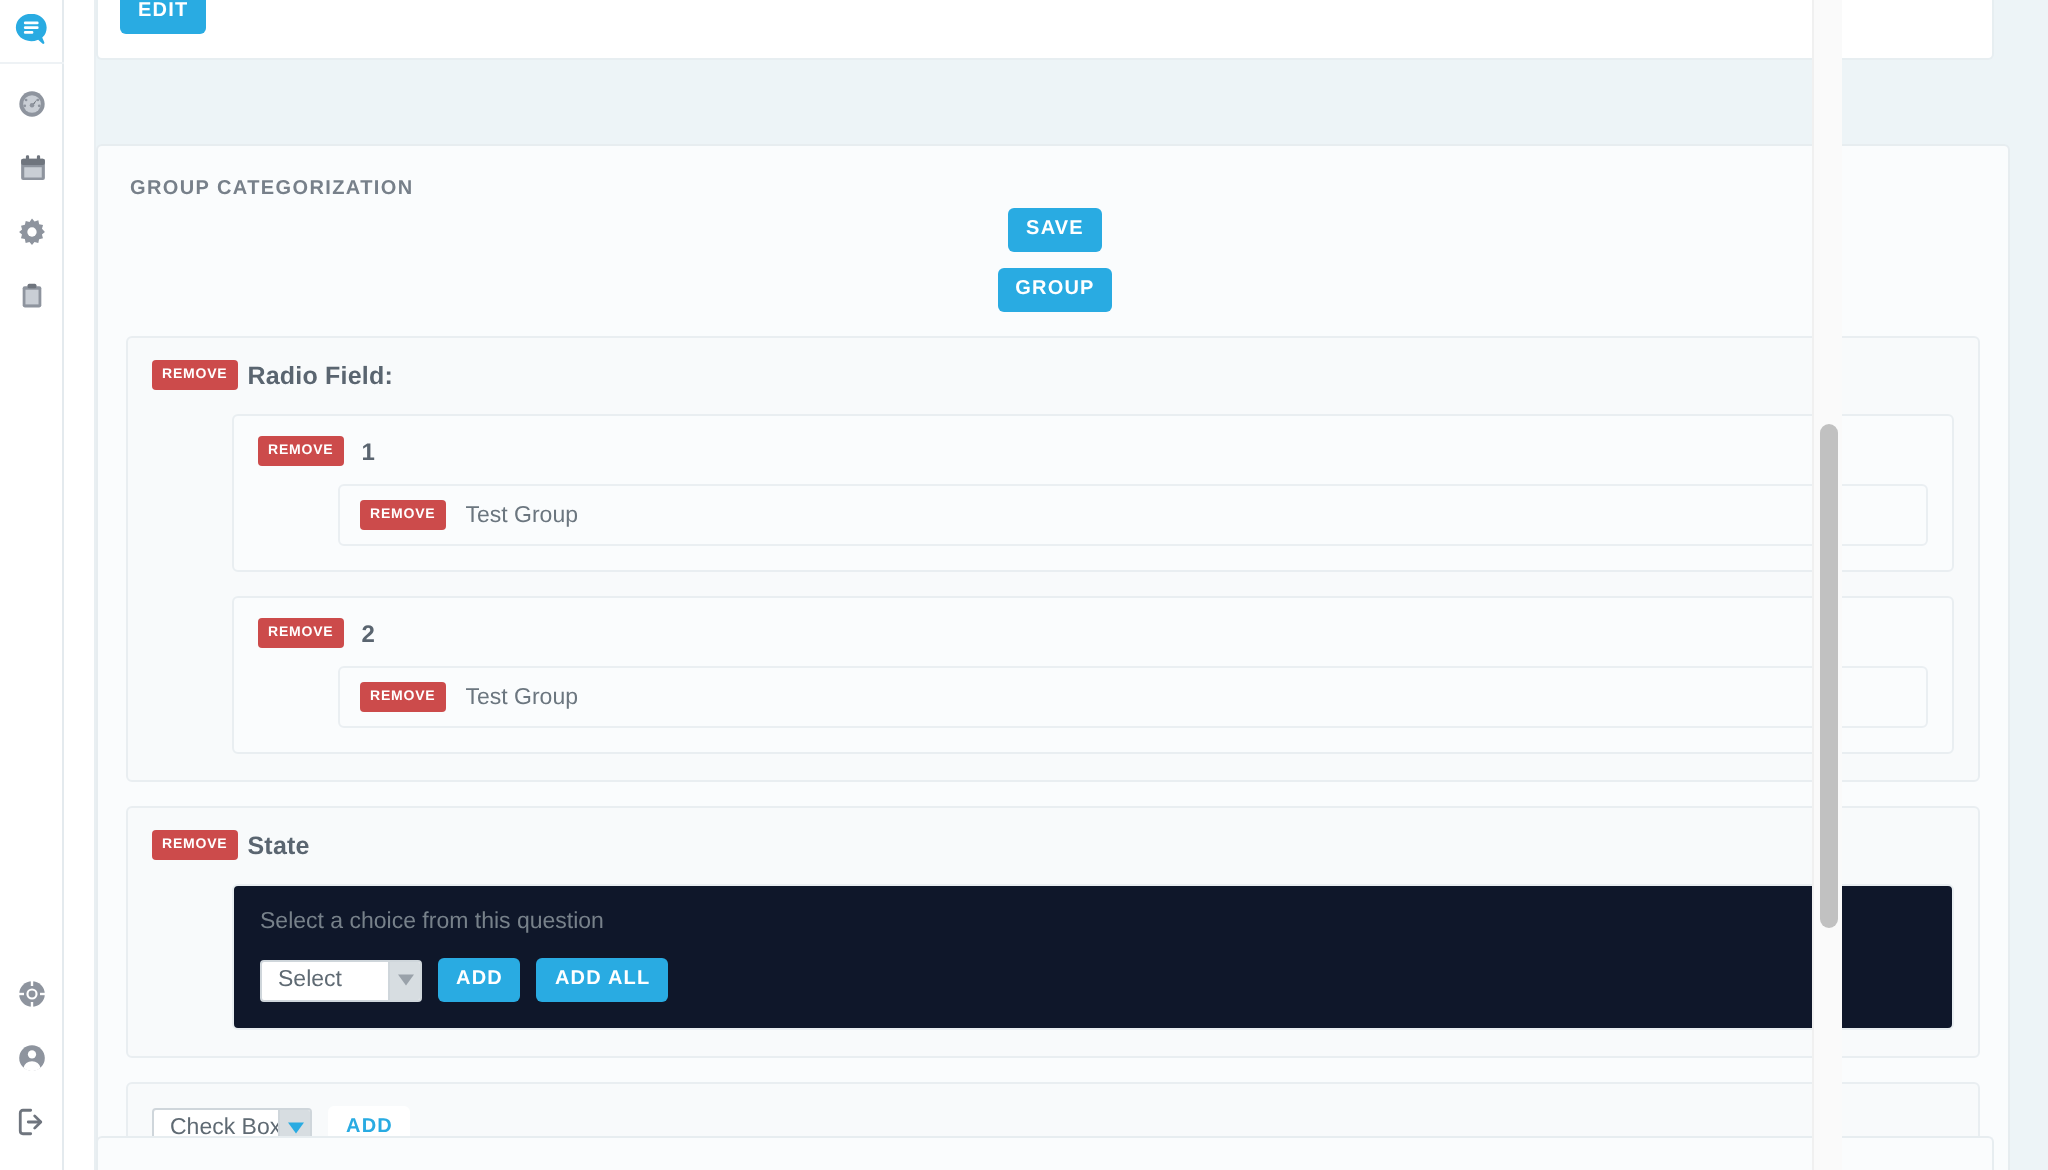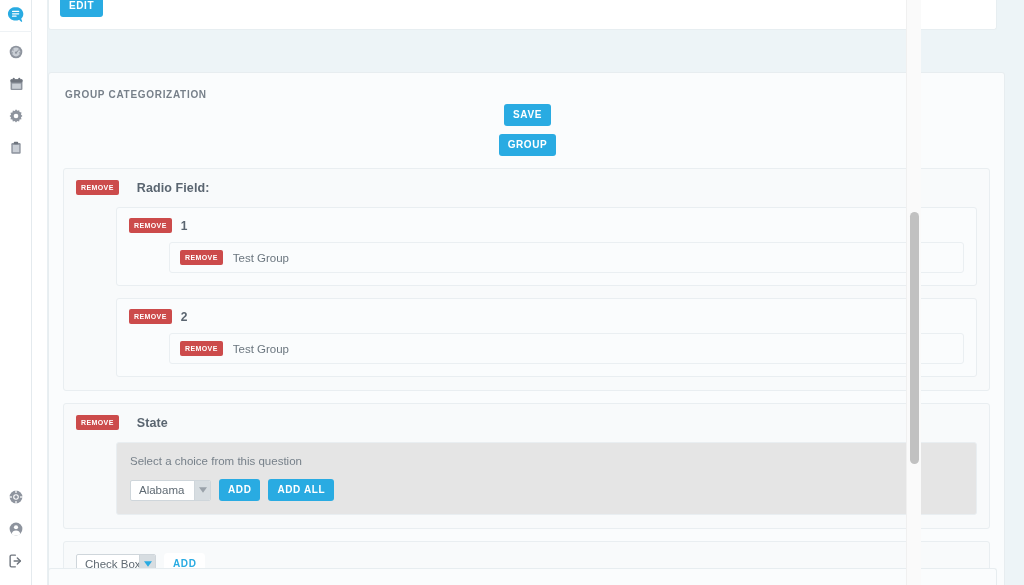--- a/index.html
+++ b/index.html
@@ -99,21 +99,21 @@
 
   
   .field-block {
     background: #f8fafb;
     border: 1px solid #e9eef1;
     border-radius: 3px;
     padding: 11px 12px 13px 12px;
     margin-bottom: 12px;
   }
   .field-head {
-    display: flex; align-items: center; gap: 18px;
+    display: flex; align-items: center; gap: 5px;
     margin-bottom: 12px;
   }
   .field-label {
     font-size: 12.5px; font-weight: bold; color: #5a6570;
     letter-spacing: .1px;
   }
 
   
   .choice-group {
     background: #fafcfd;
@@ -132,21 +132,21 @@
     border: 1px solid #eaeff2;
     border-radius: 3px;
     padding: 7px 10px;
     margin-left: 40px;
     display: flex; align-items: center; gap: 10px;
   }
   .member-name { font-size: 11.5px; color: #6b767f; }
 
   
   .question-box {
-    background: #e5e5e5;
+    background: #0f172a;
     border: 1px solid #e9eef1;
     border-radius: 3px;
     padding: 12px 13px 13px 13px;
     margin-left: 40px;
   }
   .question-text {
     font-size: 11.5px; color: #77818a; margin-bottom: 12px;
   }
   .control-row { display: flex; align-items: center; gap: 8px; }
 
@@ -353,21 +353,21 @@
 
         <div class="field-head">
           <button class="btn btn-red">REMOVE</button>
           <span class="field-label">State</span>
         </div>
 
         <div class="question-box">
           <div class="question-text">Select a choice from this question</div>
           <div class="control-row">
             <div class="select w-state">
-              <span class="sel-value">Alabama</span>
+              <span class="sel-value">Select</span>
               <span class="sel-arrow">
                 <svg class="caret" width="8" height="6" viewBox="0 0 10 7">
                   <path d="M0 0h10L5 7z" fill="#9aa2aa"></path>
                 </svg>
               </span>
             </div>
             <button class="btn btn-blue">ADD</button>
             <button class="btn btn-blue">ADD ALL</button>
           </div>
         </div>

